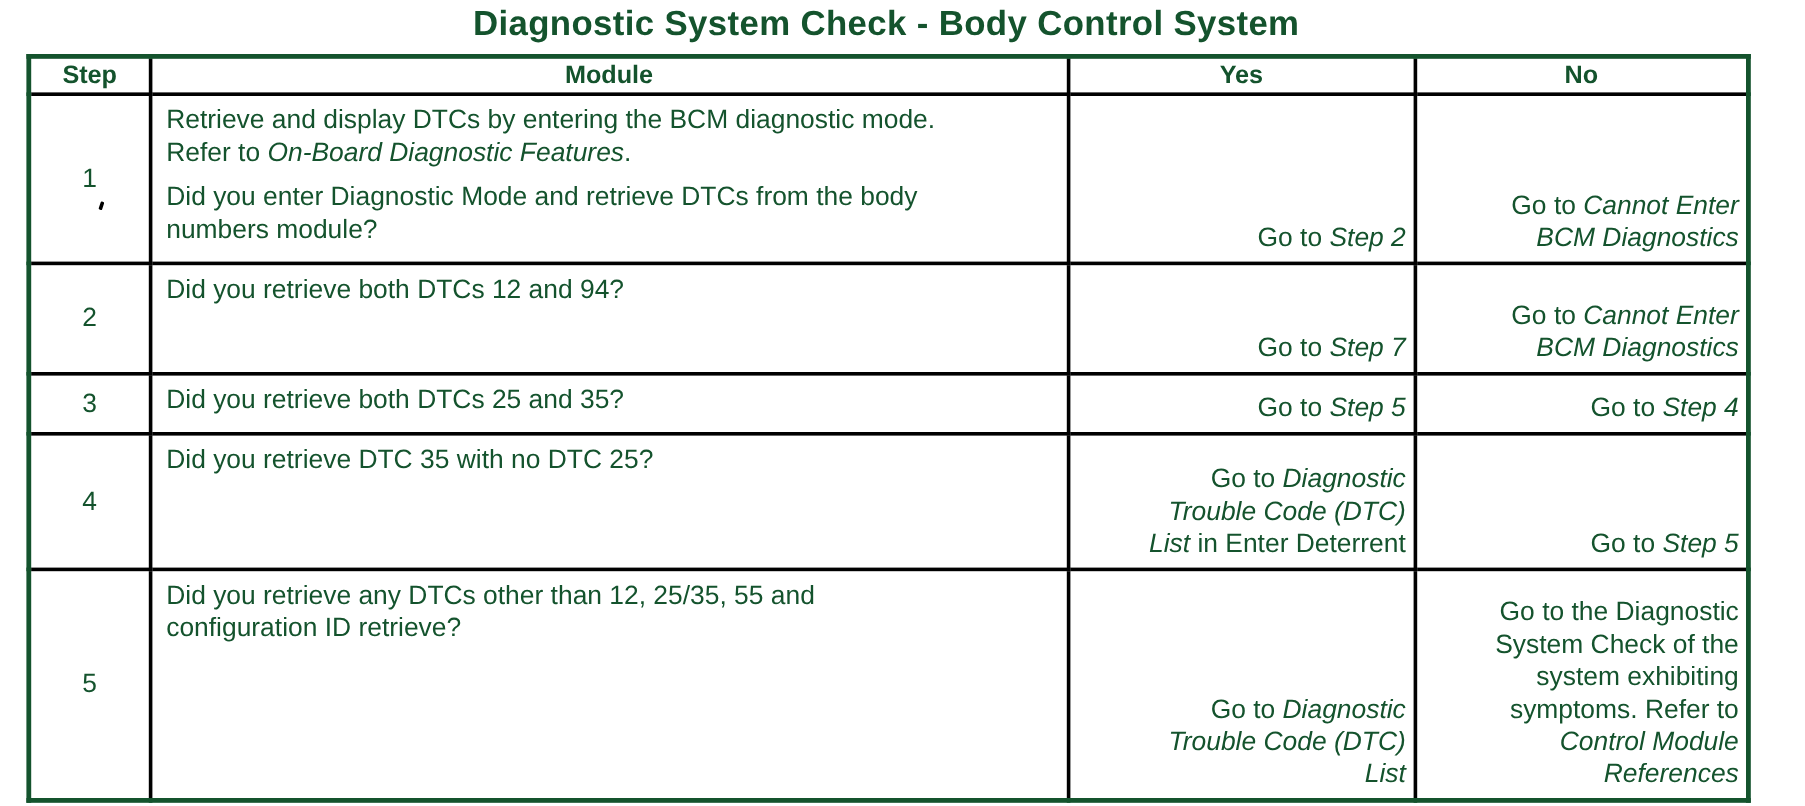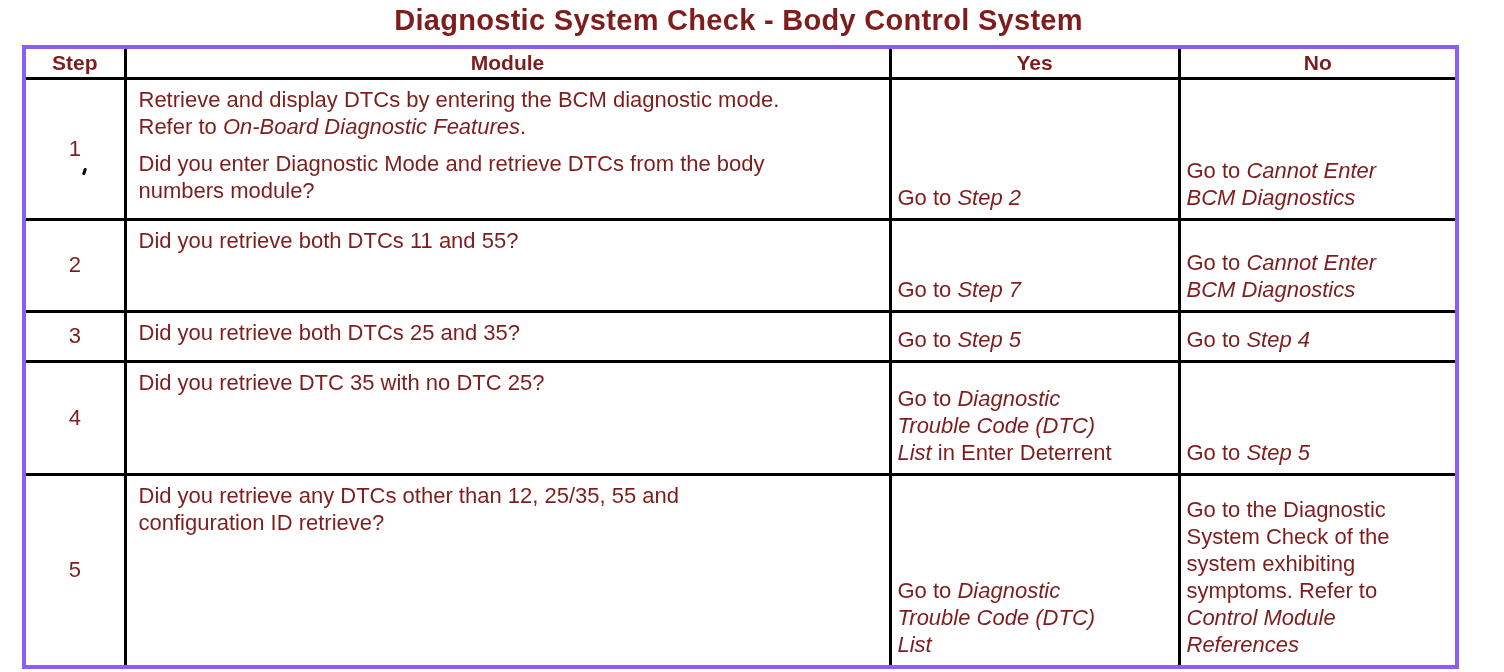--- a/index.html
+++ b/index.html
@@ -5,21 +5,21 @@
   html, body {
     margin: 0;
     padding: 0;
     background: #ffffff;
   }
   .page {
     position: relative;
     width: 1504px;
     height: 672px;
     background: #ffffff;
-    color: #7f1d1d;
+    color: #14532d;
     font-family: "Liberation Sans", sans-serif;
     overflow: hidden;
   }
   .title {
     position: absolute;
     left: 22px;
     top: 4px;
     width: 1433px;
     text-align: center;
     font-size: 29px;
@@ -27,21 +27,21 @@
     letter-spacing: 0.3px;
     white-space: nowrap;
   }
   table.diag {
     position: absolute;
     left: 22px;
     top: 45px;
     width: 1433px;
     table-layout: fixed;
     border-collapse: collapse;
-    border: 4px solid #8b5cf6;
+    border: 4px solid #14532d;
   }
   .col-step   { width: 101px; }
   .col-action { width: 765px; }
   .col-yes    { width: 289px; }
   .col-no     { width: 278px; }
 
   th, td {
     border: 3px solid #000000;
     overflow: hidden;
   }
@@ -68,21 +68,21 @@
   td.c-action {
     vertical-align: top;
     text-align: left;
     padding: 6px 12px 4px 12px;
     font-size: 22px;
     line-height: 27px;
   }
   td.c-action p { margin: 0 0 10px 0; }
   td.c-yes, td.c-no {
     vertical-align: bottom;
-    text-align: left;
+    text-align: right;
     padding: 2px 6px 7px 6px;
     font-size: 22px;
     line-height: 27px;
   }
   em { }
   .artifact {
     position: absolute;
     left: 58%;
     top: 64%;
     width: 3px;
@@ -119,21 +119,21 @@
           <td class="c-action">
             <p><span>Retrieve and display DTCs by entering the BCM diagnostic mode.</span><br><span>Refer to </span><em>On-Board Diagnostic Features</em><span>.</span></p>
             <p><span>Did you enter Diagnostic Mode and retrieve DTCs from the body</span><br><span>numbers module?</span></p>
           </td>
           <td class="c-yes"><span>Go to </span><em>Step 2</em></td>
           <td class="c-no"><span>Go to </span><em>Cannot Enter</em><br><em>BCM Diagnostics</em></td>
         </tr>
         <tr>
           <td class="c-step"><span>2</span></td>
           <td class="c-action">
-            <p><span>Did you retrieve both DTCs 11 and 55?</span></p>
+            <p><span>Did you retrieve both DTCs 12 and 94?</span></p>
           </td>
           <td class="c-yes"><span>Go to </span><em>Step 7</em></td>
           <td class="c-no"><span>Go to </span><em>Cannot Enter</em><br><em>BCM Diagnostics</em></td>
         </tr>
         <tr>
           <td class="c-step"><span>3</span></td>
           <td class="c-action">
             <p><span>Did you retrieve both DTCs 25 and 35?</span></p>
           </td>
           <td class="c-yes"><span>Go to </span><em>Step 5</em></td>

